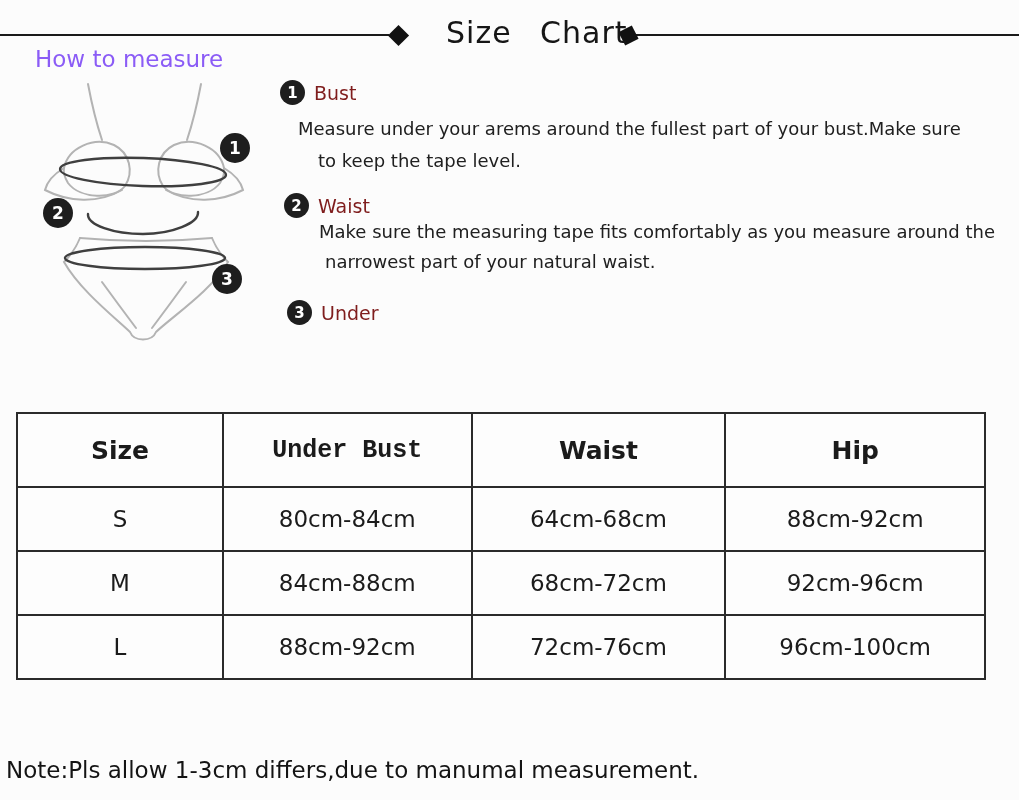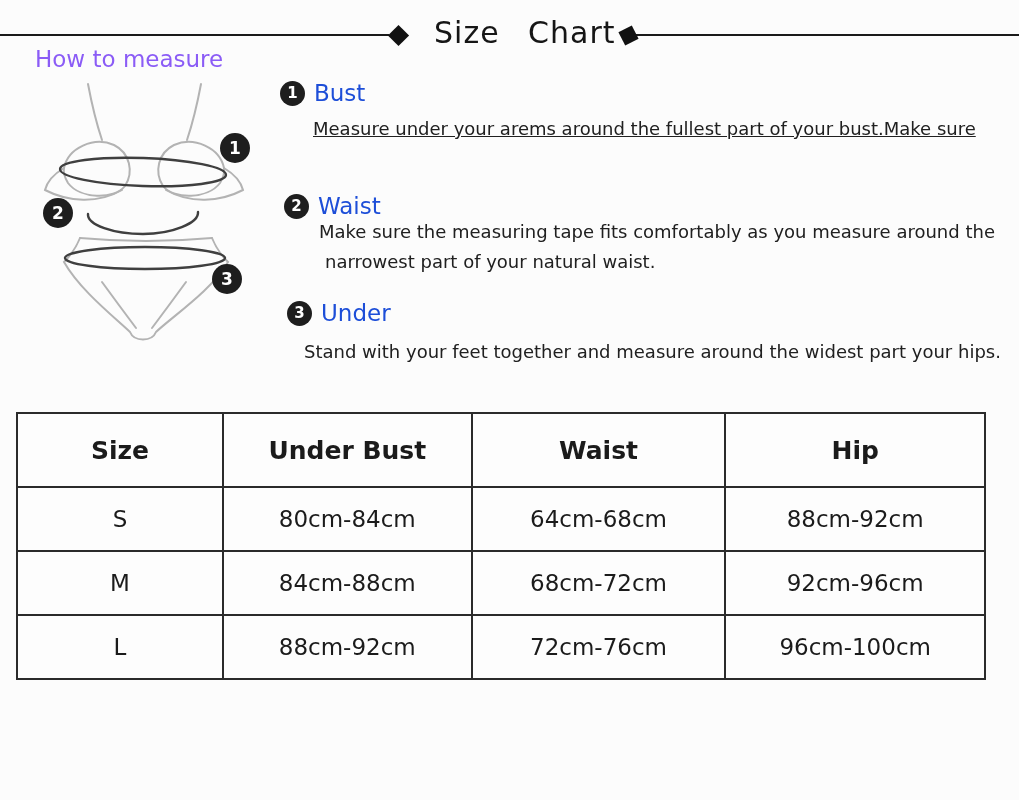--- a/index.html
+++ b/index.html
@@ -13,66 +13,66 @@
   .canvas { position:relative; width:1019px; height:800px; background:#fcfcfc; }
 
   
   .rule { position:absolute; top:34px; height:2px; background:#1a1a1a; }
   .rule-left  { left:0;  width:389px; }
   .rule-right { left:636px; width:383px; }
   .diamond { position:absolute; width:15px; height:15px; background:#111; top:28px; }
   .diamond-left  { left:391px; transform:rotate(45deg); }
   .diamond-right { left:621px; transform:rotate(63deg); }
   .page-title {
-    position:absolute; left:434px; top:15px;
+    position:absolute; left:446px; top:15px;
     font-size:30px; letter-spacing:1px; word-spacing:18px; color:#161616;text-align:center;
   }
 
   
   .how-to {
     position:absolute; left:35px; top:46px;
     font-size:23px; color:#8b5cf6;
   }
   .figure { position:absolute; left:18px; top:76px; }
 
   
   .section-head { position:absolute; display:flex; align-items:center; gap:9px; }
   .badge {
     width:25px; height:25px; border-radius:50%;
     background:#1e1e1e; color:#fff;
     font-size:15px; font-weight:bold;
     display:flex; align-items:center; justify-content:center;
     flex:0 0 25px;
   }
-  .section-label { font-size:23px; color:#1d4ed8; }
+  .section-label { font-size:19px; color:#7f1d1d; }
   .body-line { position:absolute; font-size:18px; color:#202020; white-space:nowrap; }
 
   .head-bust  { left:280px; top:80px;  }
   .head-waist { left:284px; top:193px; }
   .head-hips  { left:287px; top:300px; }
-  .bust-l1  { left:313px; top:118px;text-decoration:underline; }
+  .bust-l1  { left:298px; top:118px; }
   .bust-l2  { left:318px; top:150px; }
   .waist-l1 { left:319px; top:221px; }
   .waist-l2 { left:325px; top:251px; }
   .hips-l1  { left:304px; top:341px; }
 
   
   table.size-table {
     position:absolute; left:16px; top:412px;
     width:970px; border-collapse:collapse;
     background:#fdfdfd;
   }
   .size-table th, .size-table td {
     border:2px solid #2b2b2b;
     text-align:center; vertical-align:middle;
     color:#1b1b1b;
   }
   .size-table th { height:74px; font-size:25px; font-weight:bold; }
   .size-table td { height:64px; font-size:23px; font-weight:normal; }
-  .col-size { width:207px; } .col-bust { width:250px; }
+  .col-size { width:207px; } .col-bust { width:250px;font-family:Liberation Mono, monospace; }
   .col-waist{ width:255px; } .col-hip  { width:261px;margin-left:45px; }
 
   
   .note {
     position:absolute; left:6px; top:757px;
     font-size:23px; color:#141414; white-space:nowrap;
   }
 
   svg .sketch { fill:none; stroke:#b3b3b3; stroke-width:2; stroke-linecap:round; }
   svg .tape   { fill:none; stroke:#3f3f3f; stroke-width:2.4; stroke-linecap:round; }
@@ -120,33 +120,33 @@
     <text class="badge-t" x="40" y="143">2</text>
     <circle class="badge-c" cx="209" cy="203" r="15"></circle>
     <text class="badge-t" x="209" y="209">3</text>
   </svg>
 
   <div class="section-head head-bust">
     <span class="badge">1</span>
     <span class="section-label">Bust</span>
   </div>
   <div class="body-line bust-l1">Measure under your arems around the fullest part of your bust.Make sure</div>
+  <div class="body-line bust-l2">to keep the tape level.</div>
 
   <div class="section-head head-waist">
     <span class="badge">2</span>
     <span class="section-label">Waist</span>
   </div>
   <div class="body-line waist-l1">Make sure the measuring tape fits comfortably as you measure around the</div>
   <div class="body-line waist-l2">narrowest part of your natural waist.</div>
 
   <div class="section-head head-hips">
     <span class="badge">3</span>
     <span class="section-label">Under</span>
   </div>
-  <div class="body-line hips-l1">Stand with your feet together and measure around the widest part your hips.</div>
 
   <table class="size-table">
     <thead>
       <tr>
         <th class="col-size">Size</th>
         <th class="col-bust">Under Bust</th>
         <th class="col-waist">Waist</th>
         <th class="col-hip">Hip</th>
       </tr>
     </thead>
@@ -165,14 +165,15 @@
       </tr>
       <tr>
         <td>L</td>
         <td>88cm-92cm</td>
         <td>72cm-76cm</td>
         <td>96cm-100cm</td>
       </tr>
     </tbody>
   </table>
 
+  <div class="note">Note:Pls allow 1-3cm differs,due to manumal measurement.</div>
 
 </div>
 
 </body></html>

